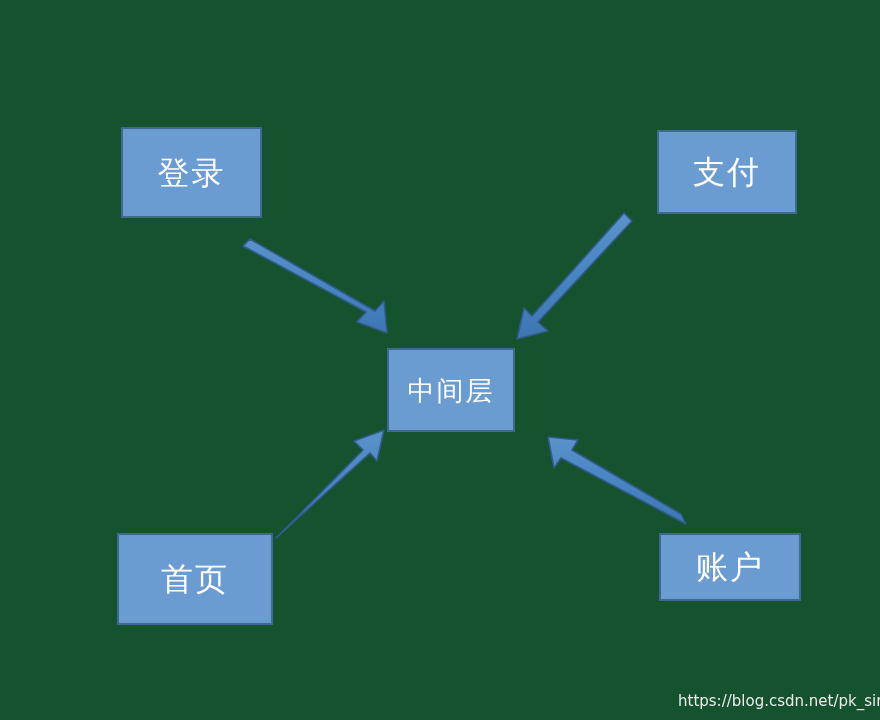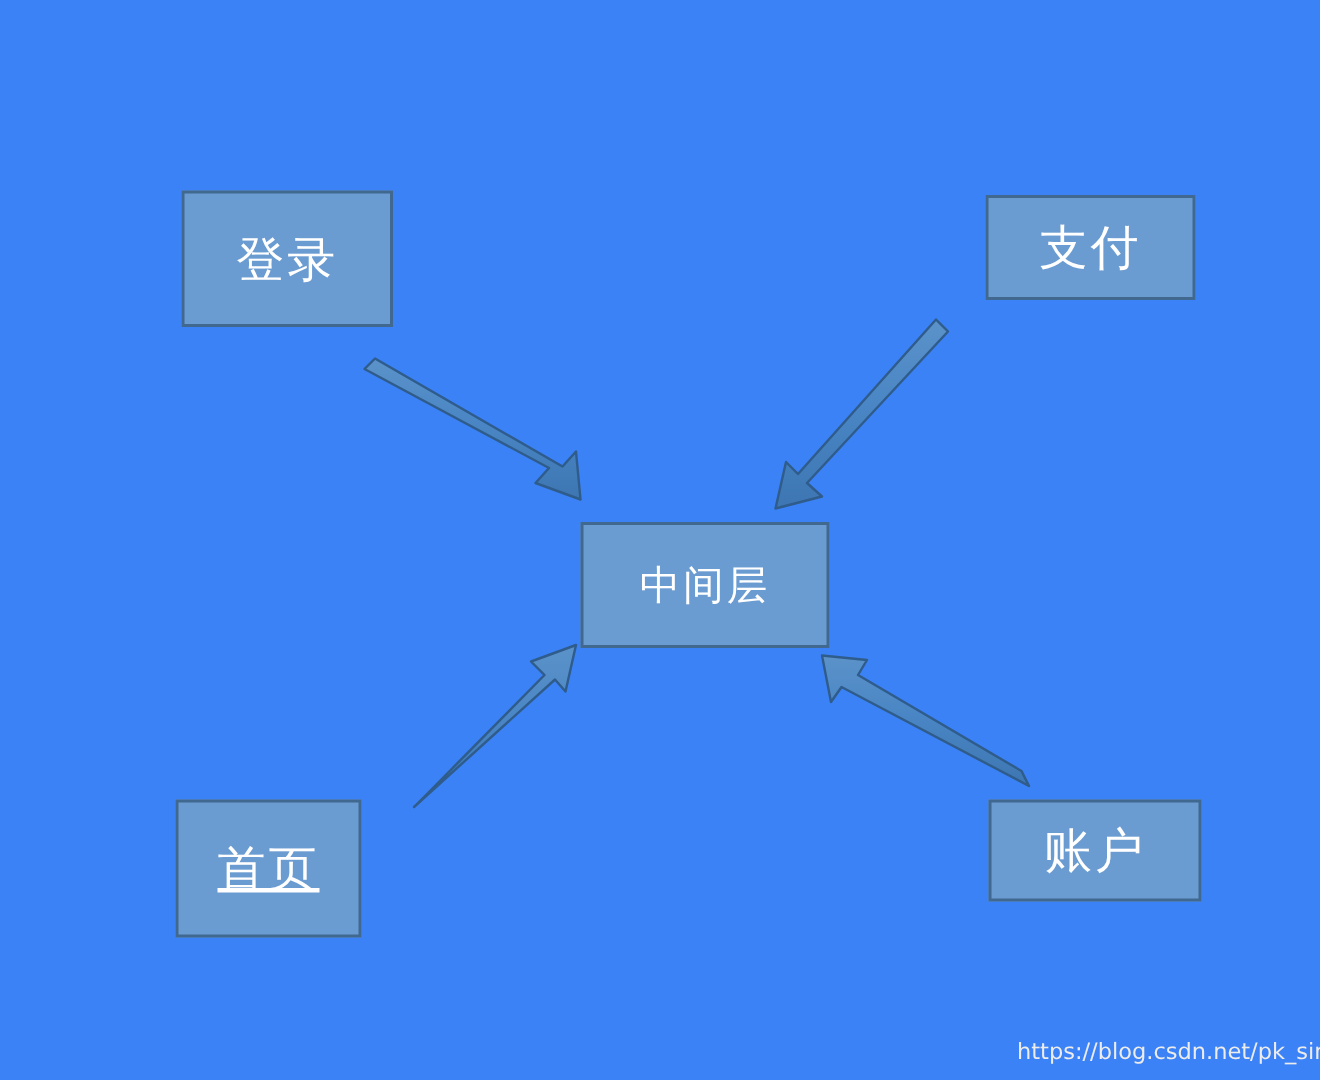--- a/index.html
+++ b/index.html
@@ -10,21 +10,21 @@
   body {
     width: 880px;
     height: 720px;
     font-family: "DejaVu Sans", "Liberation Sans", sans-serif;
     overflow: hidden;
   }
   #canvas {
     position: relative;
     width: 880px;
     height: 720px;
-    background: #3b82f6;
+    background: #14532d;
   }
   .arrow-layer {
     position: absolute;
     left: 0;
     top: 0;
     width: 880px;
     height: 720px;
   }
   .node {
     position: absolute;
@@ -47,37 +47,36 @@
     left: 121px;
     top: 127px;
     width: 141px;
     height: 91px;
     font-size: 32px;
   }
   #node-pay {
     left: 657px;
     top: 130px;
     width: 140px;
-    height: 70px;
+    height: 84px;
     font-size: 32px;
   }
   #node-middle {
     left: 387px;
     top: 348px;
-    width: 166px;
+    width: 128px;
     height: 84px;
     font-size: 27px;
   }
   #node-home {
     left: 117px;
     top: 533px;
-    width: 124px;
+    width: 156px;
     height: 92px;
     font-size: 32px;
-    text-decoration: underline;
   }
   #node-account {
     left: 659px;
     top: 533px;
     width: 142px;
     height: 68px;
     font-size: 32px;
   }
   #watermark {
     position: absolute;

